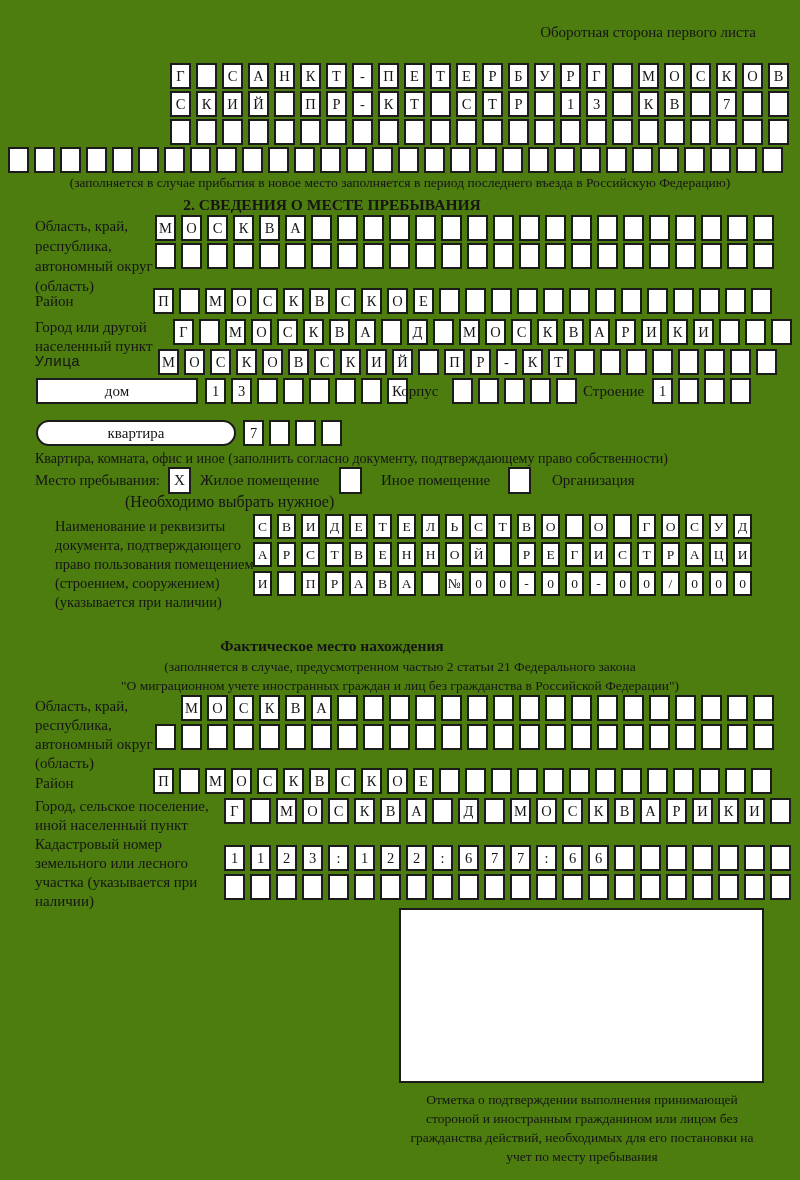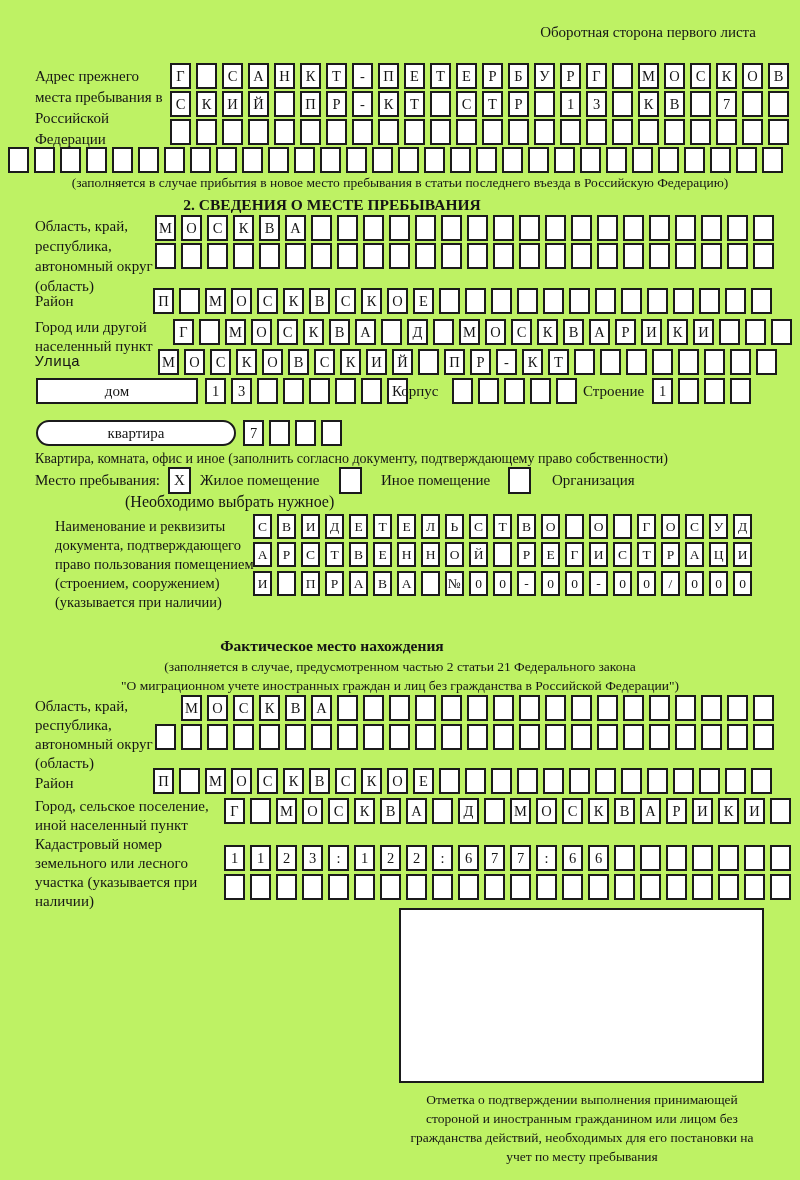--- a/index.html
+++ b/index.html
@@ -1,17 +1,17 @@
 <!DOCTYPE html>
 <html><head>
 <meta charset="utf-8">
 <style>
   html,body{margin:0;padding:0;background:#fff;}
   .page{
-    position:relative;width:800px;height:1180px;background:#bef264;
+    position:relative;width:800px;height:1180px;background:#4d7c0f;
     font-family:"Liberation Serif","DejaVu Serif",serif;color:#151515;
     overflow:hidden;
   }
   .abs{position:absolute;}
   .lbl{position:absolute;font-size:15px;line-height:21px;}
   .note{position:absolute;font-size:13.5px;line-height:18px;}
   .center{left:0;width:800px;text-align:center;}
   .title{position:absolute;left:0;width:664px;text-align:center;font-weight:bold;font-size:15.5px;}
   .cellrow{position:absolute;display:flex;gap:5px;}
   .cell{
@@ -30,21 +30,20 @@
   }
   .stampbox{position:absolute;box-sizing:border-box;border:2px solid #1b1b1b;background:#fff;}
 </style>
 </head>
 <body>
 
 <div class="page">
 
   <div class="abs" style="top:24px;right:44px;font-size:15px;">Оборотная сторона первого листа</div>
 
-  <div class="lbl" style="left:35px;top:66px;width:134px;">Адрес прежнего места пребывания в Российской Федерации</div>
   <div class="cellrow" style="left:170px;top:63px;">
       <span class="cell">Г</span>
       <span class="cell"></span>
       <span class="cell">С</span>
       <span class="cell">А</span>
       <span class="cell">Н</span>
       <span class="cell">К</span>
       <span class="cell">Т</span>
       <span class="cell">-</span>
       <span class="cell">П</span>
@@ -141,21 +140,21 @@
       <span class="cell"></span>
       <span class="cell"></span>
       <span class="cell"></span>
       <span class="cell"></span>
       <span class="cell"></span>
       <span class="cell"></span>
       <span class="cell"></span>
       <span class="cell"></span>
       <span class="cell"></span>
     </div>
-  <div class="note center" style="top:174px;">(заполняется в случае прибытия в новое место пребывания в статьи последнего въезда в Российскую Федерацию)</div>
+  <div class="note center" style="top:174px;">(заполняется в случае прибытия в новое место заполняется в период последнего въезда в Российскую Федерацию)</div>
 
   <div class="title" style="top:196px;">2. СВЕДЕНИЯ О МЕСТЕ ПРЕБЫВАНИЯ</div>
 
   <div class="lbl" style="left:35px;top:216px;width:124px;line-height:20px;">Область, край, республика, автономный округ (область)</div>
   <div class="cellrow" style="left:155px;top:215px;">
       <span class="cell">М</span>
       <span class="cell">О</span>
       <span class="cell">С</span>
       <span class="cell">К</span>
       <span class="cell">В</span>

